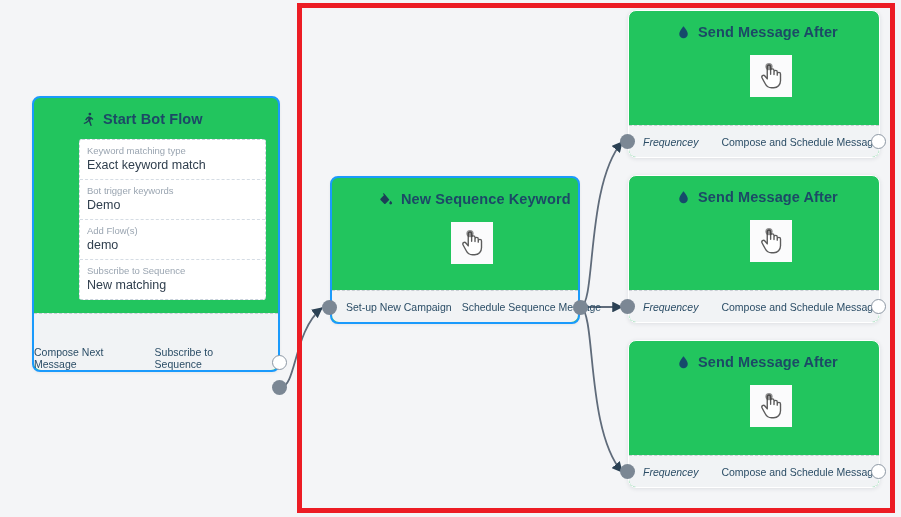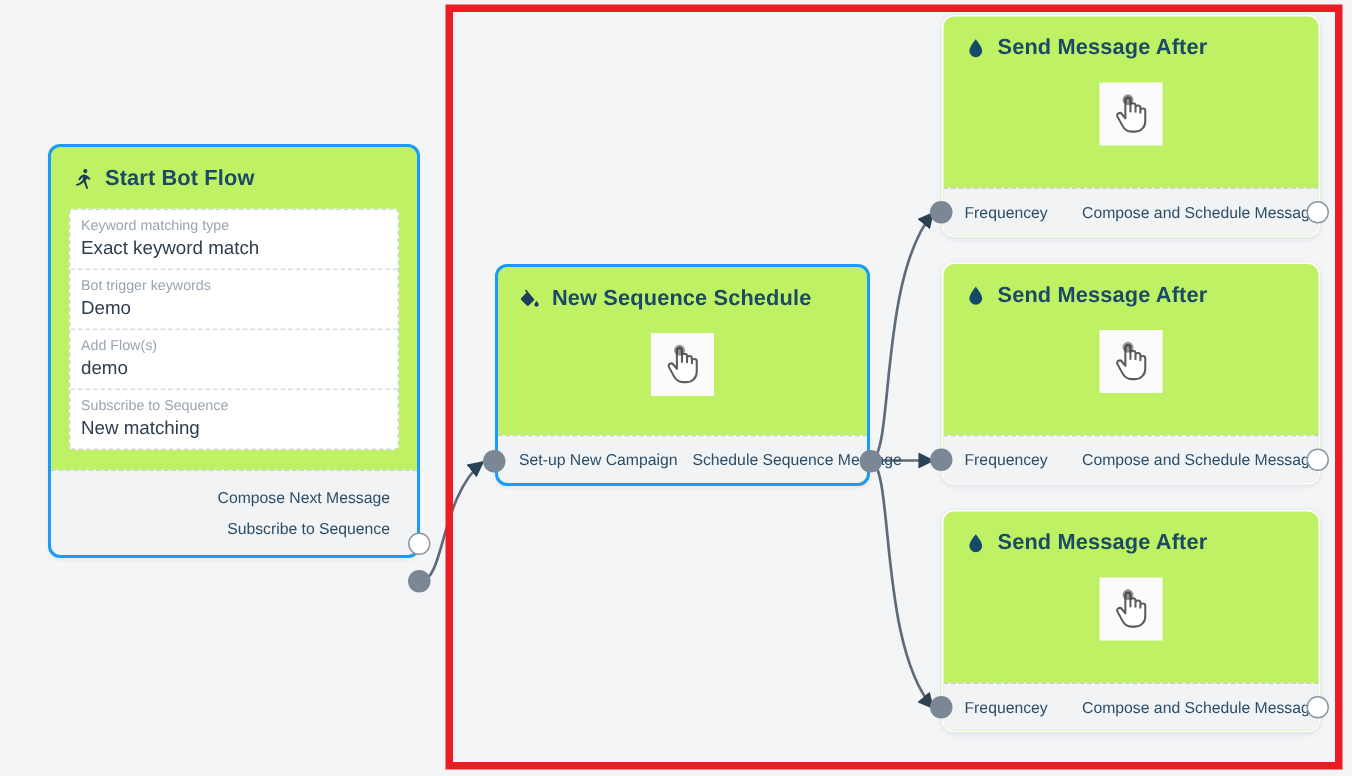--- a/index.html
+++ b/index.html
@@ -42,24 +42,25 @@
     top: 0;
     width: 901px;
     height: 517px;
     z-index: 5;
     pointer-events: none;
   }
 
   
   .node {
     position: absolute;
-    background: #bef264;
+    background: #22c55e;
     border-radius: 8px;
     box-sizing: border-box;
     z-index: 10;
+    padding-left: 33px;
   }
   .node.selected {
     border: 2px solid #1a9afc;
     box-shadow: 0 1px 3px rgba(0,0,0,0.06);
   }
   .node.plain {
     border: 1px solid #ffffff;
     box-shadow: 0 1px 4px rgba(20,30,50,0.10);
   }
 
@@ -143,21 +144,21 @@
     background: #fff;
   }
   .field { padding: 4px 7px 5px 7px; }
   .field + .field { border-top: 1px dashed #d5dce4; }
   .field-lbl { font-size: 9.5px; color: #9aa5b1; line-height: 13px; }
   .field-val { font-size: 12.5px; color: #2f3e4d; line-height: 17px; }
 
   #start-node .node-foot { height: 57px; }
   .start-foot-lines {
     display: flex;
-    flex-direction: column;
+    flex-direction: row;
     justify-content: center;
     align-items: flex-end;
     height: 100%;
     padding-right: 18px;
     gap: 9px;
   }
   .start-foot-lines div { font-size: 10.5px; color: #2b4d66; }
 
   
   #seq-node { left: 330px; top: 176px; width: 250px; height: 148px; }
@@ -166,21 +167,21 @@
   #seq-node .foot-row { padding-left: 14px; gap: 10px; }
 
   
   .msg-node { left: 628px; width: 252px; height: 148px; }
   #msg-node-1 { top: 10px; }
   #msg-node-2 { top: 175px; }
   #msg-node-3 { top: 340px; }
   .msg-node .node-body { height: 72px; }
   .msg-node .node-foot { height: 32px; }
   .msg-node .foot-row { padding-left: 14px; }
-  .msg-node .foot-freq { width: 86px; }
+  .msg-node .foot-freq { width: 86px; font-style: italic; }
 </style>
 </head>
 <body>
 
 <div id="canvas">
 
   <svg class="edges" viewBox="0 0 901 517" xmlns="http://www.w3.org/2000/svg">
     <defs>
       <marker id="arrow" viewBox="0 0 10 10" refX="9" refY="5" markerWidth="6" markerHeight="6" orient="auto-start-reverse">
         <path d="M 0 0 L 10 5 L 0 10 z" fill="#2b4154"></path>
@@ -246,21 +247,21 @@
 
     <div class="node-title">
       <span class="node-icon">
         <svg viewBox="0 0 24 24" xmlns="http://www.w3.org/2000/svg">
           <path d="M7.6 1.6 L6.2 3.0 L8.1 4.9 L2.4 10.6 C1.8 11.2 1.8 12.1 2.4 12.7
                    L8.3 18.6 C8.9 19.2 9.8 19.2 10.4 18.6 L16.6 12.4 L7.6 1.6 Z" fill="#1c3f57"></path>
           <path d="M18.7 13.8 C18.7 13.8 16.4 16.3 16.4 17.7 C16.4 19.0 17.4 20.0
                    18.7 20.0 C20.0 20.0 21.0 19.0 21.0 17.7 C21.0 16.3 18.7 13.8 18.7 13.8 Z" fill="#1c3f57"></path>
         </svg>
       </span>
-      <span class="ttl">New Sequence Schedule</span>
+      <span class="ttl">New Sequence Keyword</span>
     </div>
 
     <div class="node-body">
       <span class="hand-wrap">
         <svg viewBox="0 0 24 24" xmlns="http://www.w3.org/2000/svg">
           <path d="M9.0 11.3 V4.6 C9.0 3.8 9.6 3.2 10.4 3.2 C11.1 3.2 11.7 3.8 11.7 4.6
                    V10.6 V7.6 C11.7 6.9 12.3 6.3 13.0 6.3 C13.8 6.3 14.4 6.9 14.4 7.6
                    V10.8 V8.8 C14.4 8.1 15.0 7.5 15.7 7.5 C16.5 7.5 17.0 8.1 17.0 8.8
                    V11.3 V10.3 C17.0 9.6 17.6 9.1 18.3 9.1 C19.0 9.1 19.6 9.6 19.6 10.3
                    V15.8 C19.6 19.0 17.3 21.4 14.2 21.4 H12.4 C10.0 21.4 8.3 20.0 7.4 18.2

